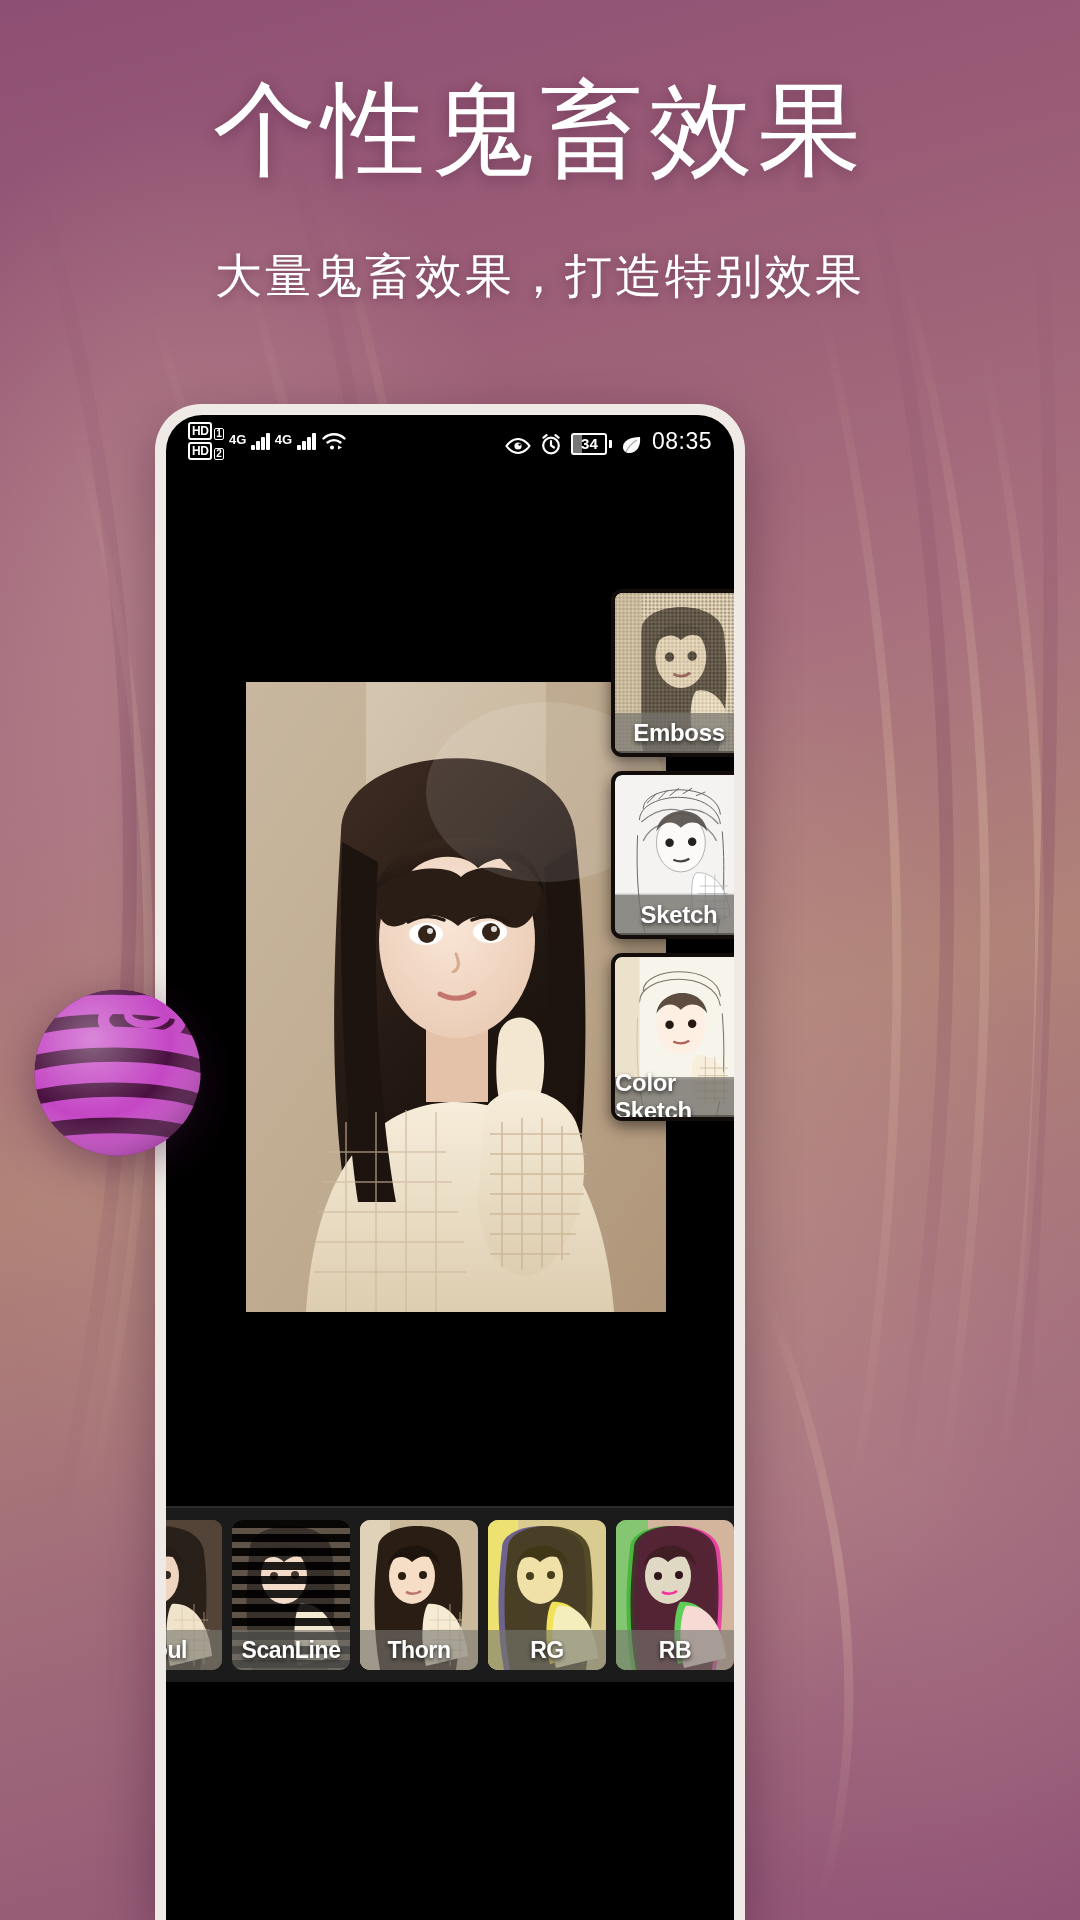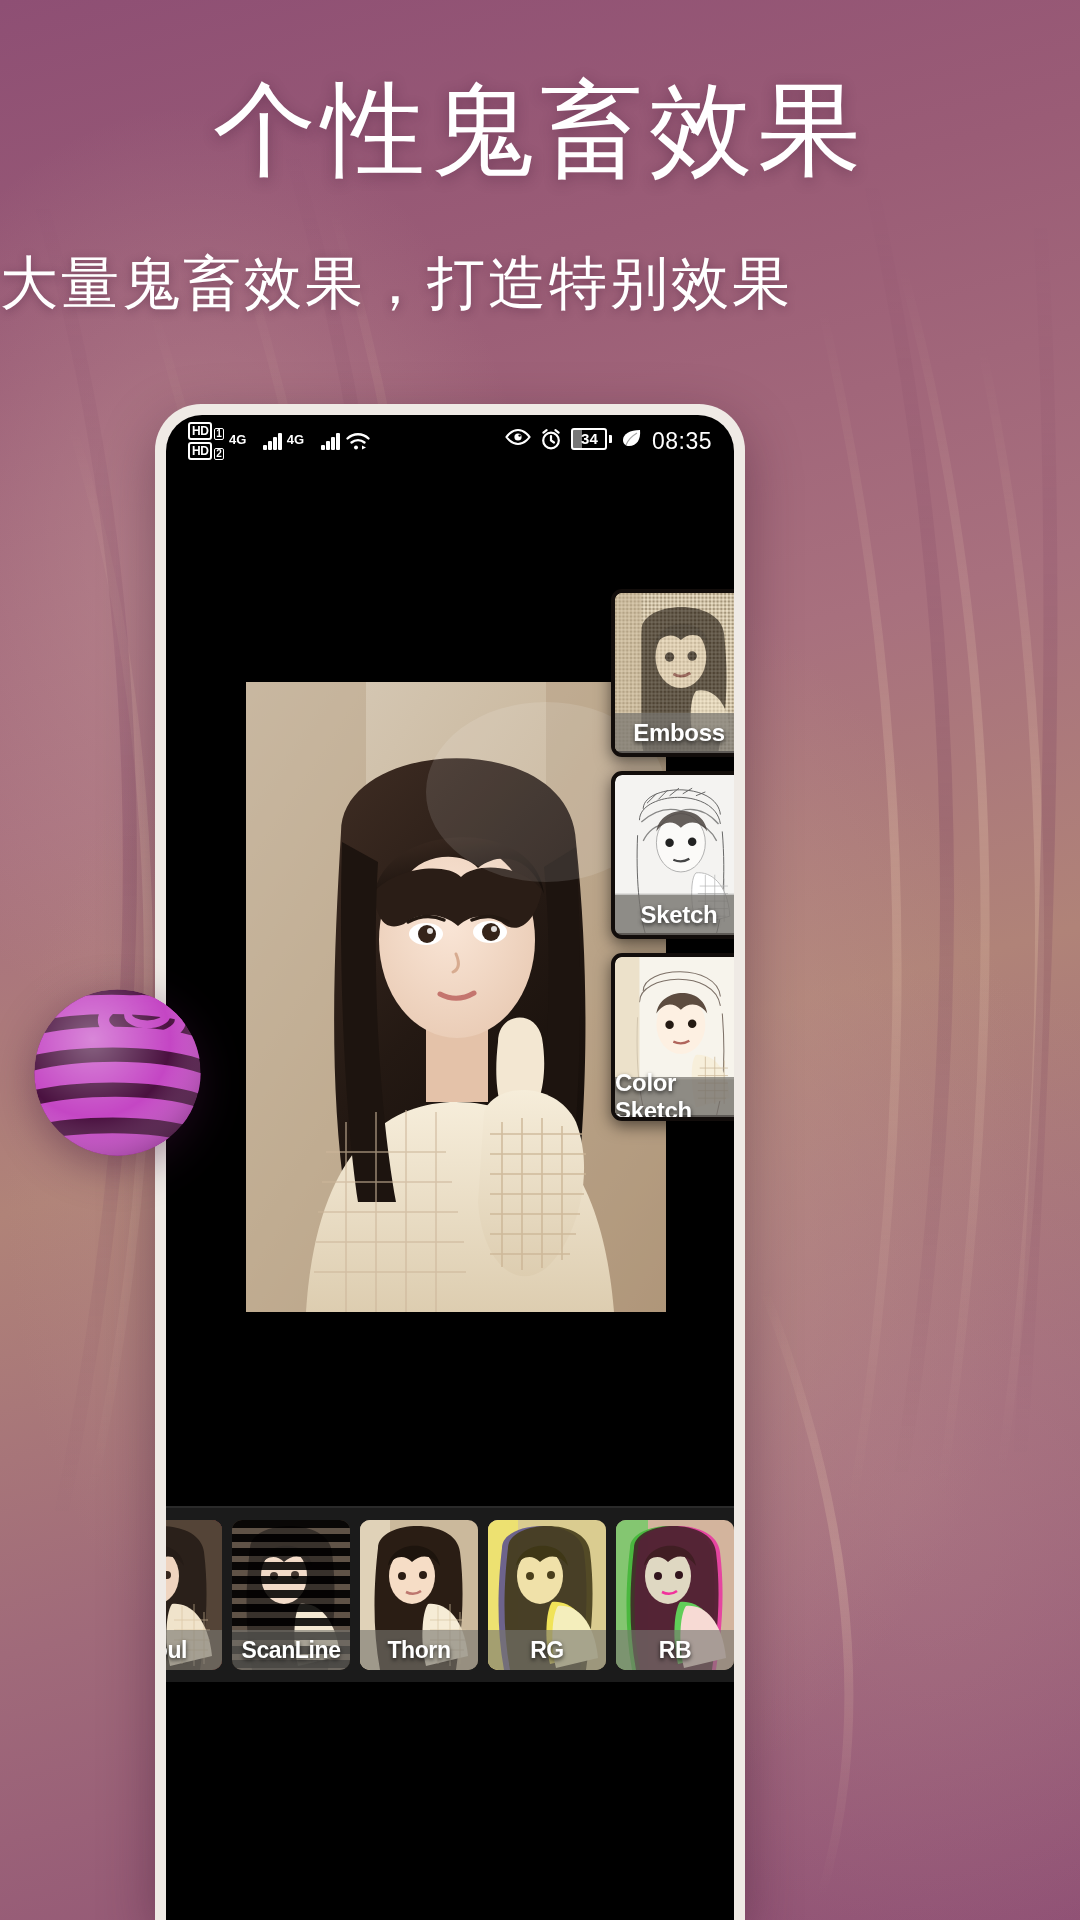--- a/index.html
+++ b/index.html
@@ -24,22 +24,22 @@
   
   .headline {
     position:absolute; left:0; right:0; top:72px;
     text-align:center; color:#fff;
     font-size:103px; line-height:1.12; font-weight:400;
     letter-spacing:6px;
     text-shadow:0 3px 14px rgba(60,20,50,.38);
   }
   .subhead {
     position:absolute; left:0; right:0; top:245px;
-    text-align:left; color:#fff;
-    font-size:58px; line-height:1.3; font-weight:400;
+    text-align:center; color:#fff;
+    font-size:47px; line-height:1.3; font-weight:400;
     letter-spacing:3px;
     text-shadow:0 2px 10px rgba(60,20,50,.4);
   }
 
   
   #phone {
     position:absolute; left:155px; top:404px;
     width:590px; height:1516px;
     background:#efeae5;
     border-radius:46px 46px 0 0;
@@ -64,30 +64,30 @@
   .hd-pill {
     display:flex; align-items:flex-end; gap:2px;
   }
   .hd-box {
     border:2px solid #fff; border-radius:3px;
     font-size:12px; font-weight:700; line-height:1;
     padding:1px 2px; letter-spacing:-.5px;
   }
   .hd-num { font-size:10px; font-weight:700;
     border:1.5px solid #fff; border-radius:2px; padding:0 1px; line-height:1; }
-  .sig { display:flex; align-items:flex-start; gap:16px; }
+  .sig { display:flex; align-items:flex-start; gap:4px; }
   .sig-g { font-size:13px; font-weight:700; margin-right:1px; align-self:flex-start; }
   .bars { display:flex; align-items:flex-end; gap:1.5px; height:18px; }
   .bars i { width:3.5px; background:#fff; border-radius:1px; display:block; }
   .bars i:nth-child(1){height:5px}
   .bars i:nth-child(2){height:9px}
   .bars i:nth-child(3){height:13px}
   .bars i:nth-child(4){height:17px}
   .sb-spacer { flex:1; }
-  .sb-right { display:flex; align-items:flex-start; gap:9px; }
+  .sb-right { display:flex; align-items:flex-end; gap:9px; }
   .batt {
     display:flex; align-items:center;
   }
   .batt-body {
     border:2px solid #fff; border-radius:3px;
     padding:0 3px; font-size:15px; font-weight:700; line-height:18px;
     min-width:36px; text-align:center;
     background:linear-gradient(90deg,#777 0 28%,transparent 28%);
   }
   .batt-tip { width:3px; height:8px; background:#fff; margin-left:1.5px; border-radius:0 1px 1px 0; }

